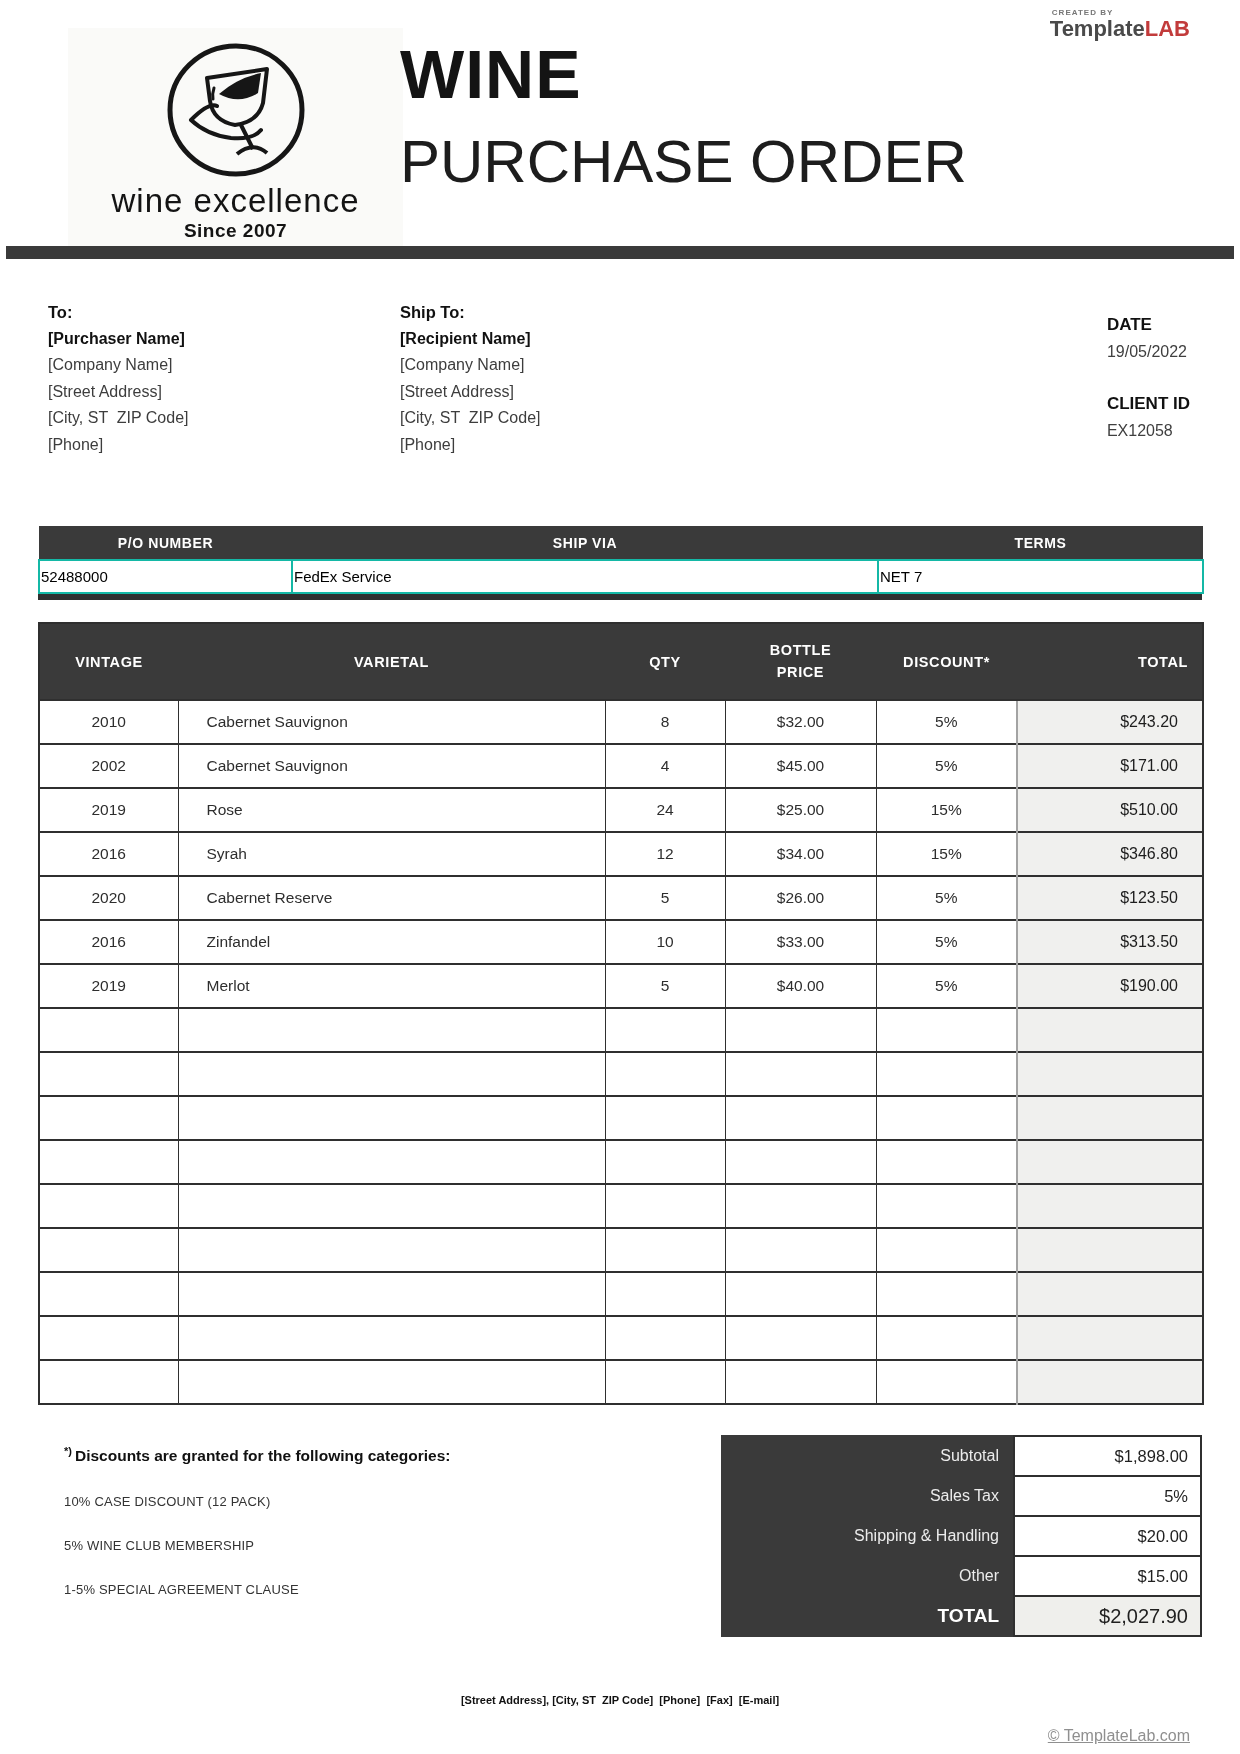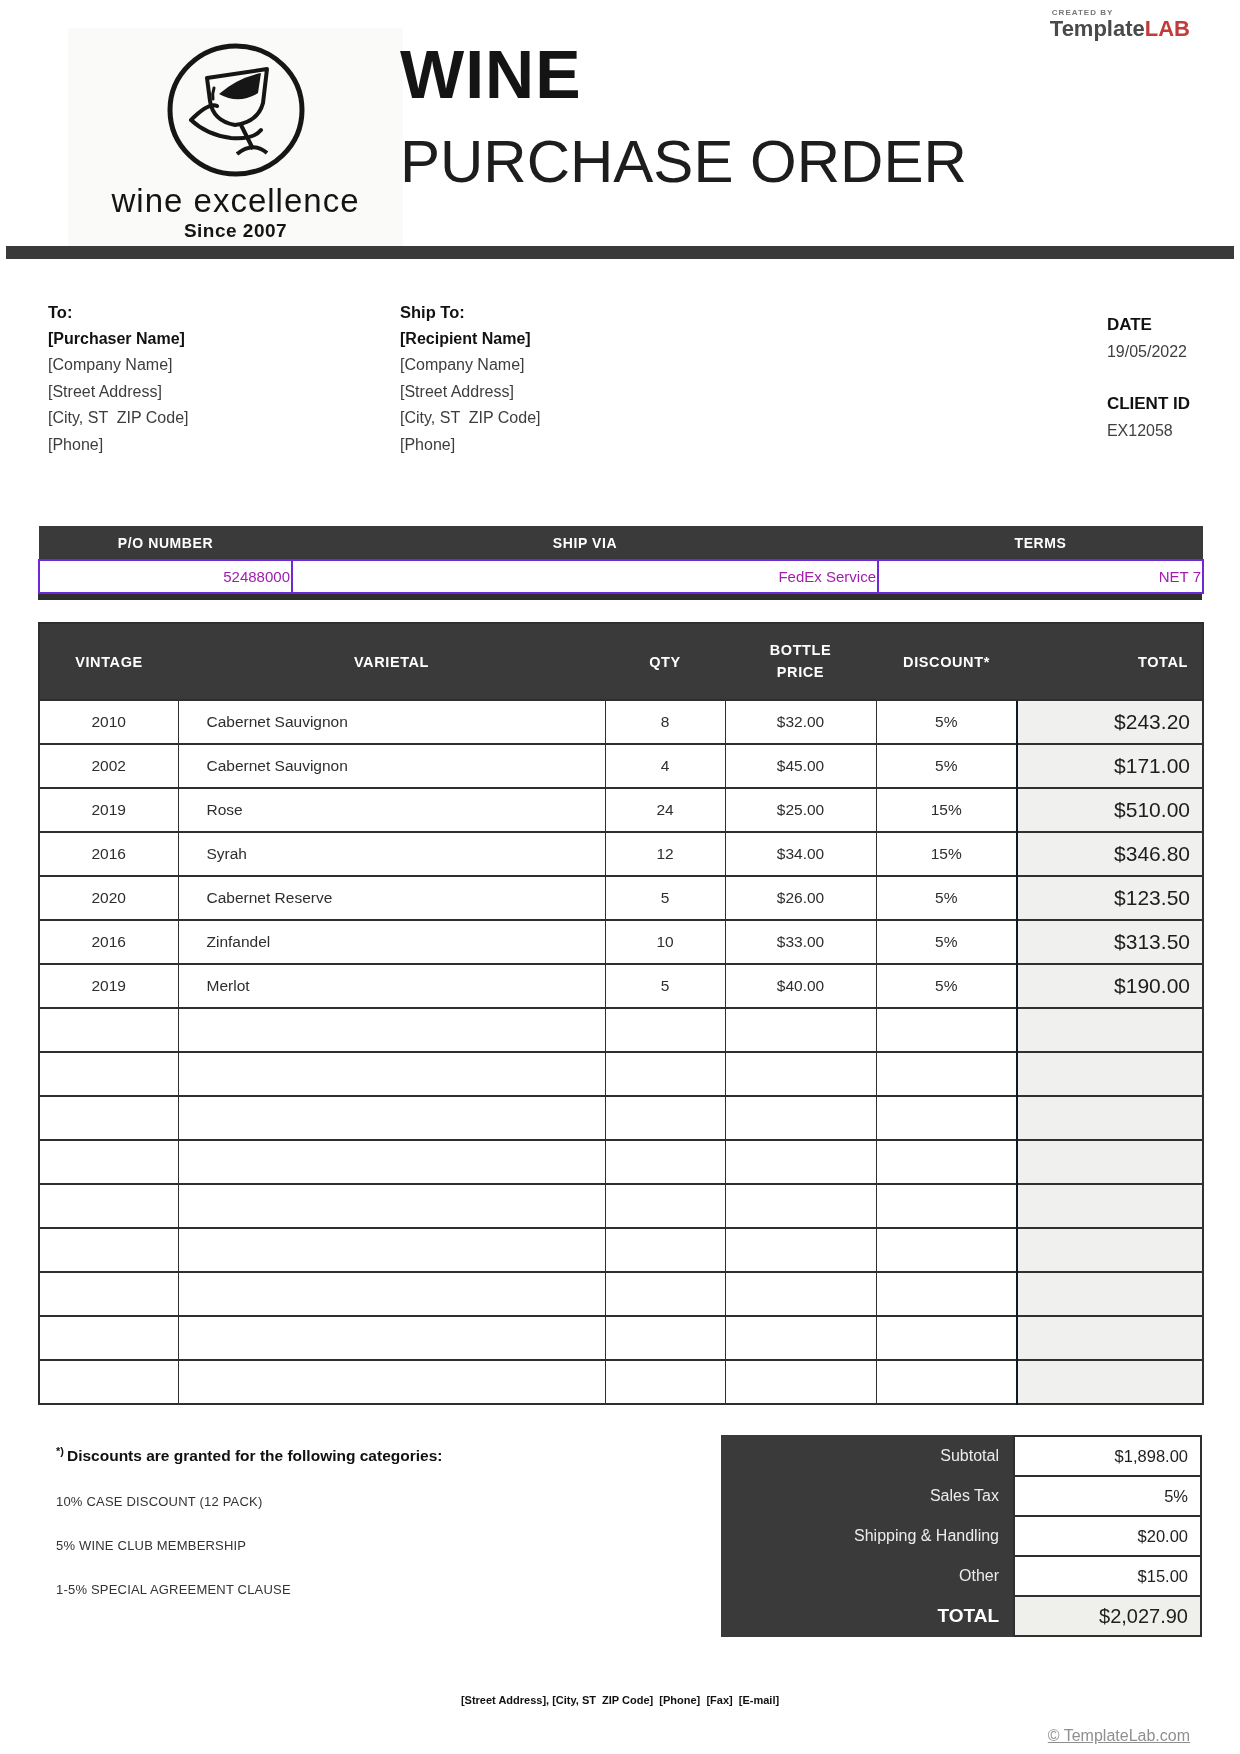--- a/index.html
+++ b/index.html
@@ -40,40 +40,40 @@
   .meta { position:absolute; right:50px; top:311px; text-align:left; }
   .meta-label { font-weight:bold; font-size:17px; color:#111; line-height:27px; }
   .meta-value { font-size:16px; color:#3f3f3f; line-height:27px; }
   .meta-gap { height:25px; }
 
   
   .po-wrap { position:absolute; left:38px; top:526px; width:1164px; border-bottom:6px solid #2f2f2f; }
   .po-table { width:100%; border-collapse:collapse; table-layout:fixed; }
   .po-table th { height:31px; background:#3a3a3a; color:#ffffff; font-size:14px;
                  font-weight:bold; letter-spacing:0.6px; text-align:center; }
-  .po-table td { height:29px; background:#ffffff; border:2px solid #6d28d9;
-                 font-size:15px; color:#a21caf; text-align:right; }
+  .po-table td { height:29px; background:#ffffff; border:2px solid #14b8a6;
+                 font-size:15px; color:#000000; text-align:left; }
 
   
   .items-table { position:absolute; left:38px; top:622px; width:1164px;
                  border-collapse:collapse; table-layout:fixed; border:2px solid #2f2f2f; }
   .items-table thead th { background:#3a3a3a; color:#ffffff; height:73px; font-size:14.5px;
                           font-weight:bold; letter-spacing:0.6px; text-align:center; vertical-align:middle; }
   .items-table thead th.h-price { padding:0 38px; line-height:1.5; white-space:normal; }
   .items-table thead th.h-total { text-align:right; padding-right:14px; }
   .items-table tbody td { height:40px; background:#ffffff; border-top:2px solid #2f2f2f;
                           border-left:1px solid #2f2f2f; font-size:15.5px; color:#2e2e2e;
                           text-align:center; vertical-align:middle; }
   .items-table tbody td:first-child { border-left:none; }
   .items-table tbody td.c-varietal { text-align:left; padding-left:28px; }
-  .items-table tbody td.c-total { text-align:right; padding-right:12px; background:#f0f0ee;
-                                  border-left:2px solid #0f172a; font-size:21px; color:#1d1d1d; }
-
-  
-  .notes { position:absolute; left:56px; top:1445px; }
+  .items-table tbody td.c-total { text-align:right; padding-right:24px; background:#f0f0ee;
+                                  border-left:2px solid #a3a3a3; font-size:16px; color:#1d1d1d; }
+
+  
+  .notes { position:absolute; left:64px; top:1445px; }
   .notes-heading { font-size:15.5px; font-weight:bold; color:#111; }
   .notes-sup { font-size:11px; vertical-align:super; font-weight:bold; margin-right:3px; }
   .notes-item { font-size:13px; color:#333; margin-top:29px; letter-spacing:0.2px; }
 
   
   .totals { position:absolute; left:721px; top:1435px; width:481px; }
   .totals-row { display:flex; height:42px; }
   .totals-row + .totals-row { margin-top:-2px;text-align:center; }
   .totals-label { flex:0 0 292px; background:#3a3a3a; color:#ececec; display:flex;
                   align-items:center; justify-content:flex-end; padding-right:14px;

